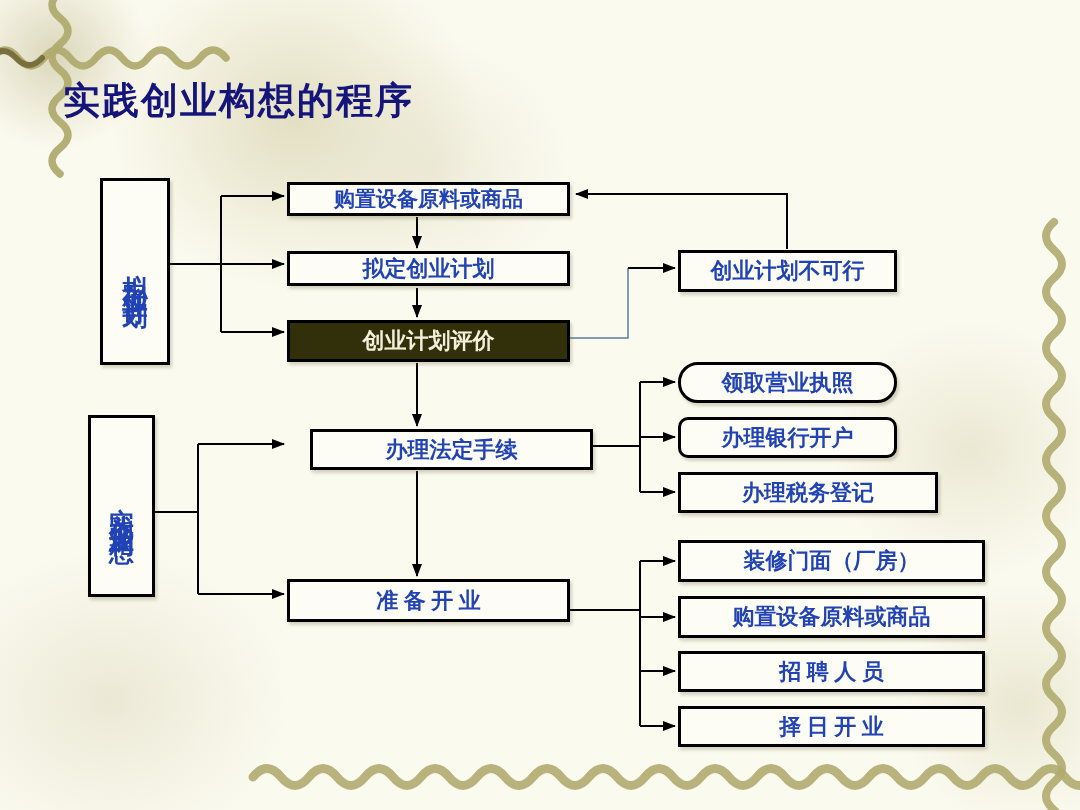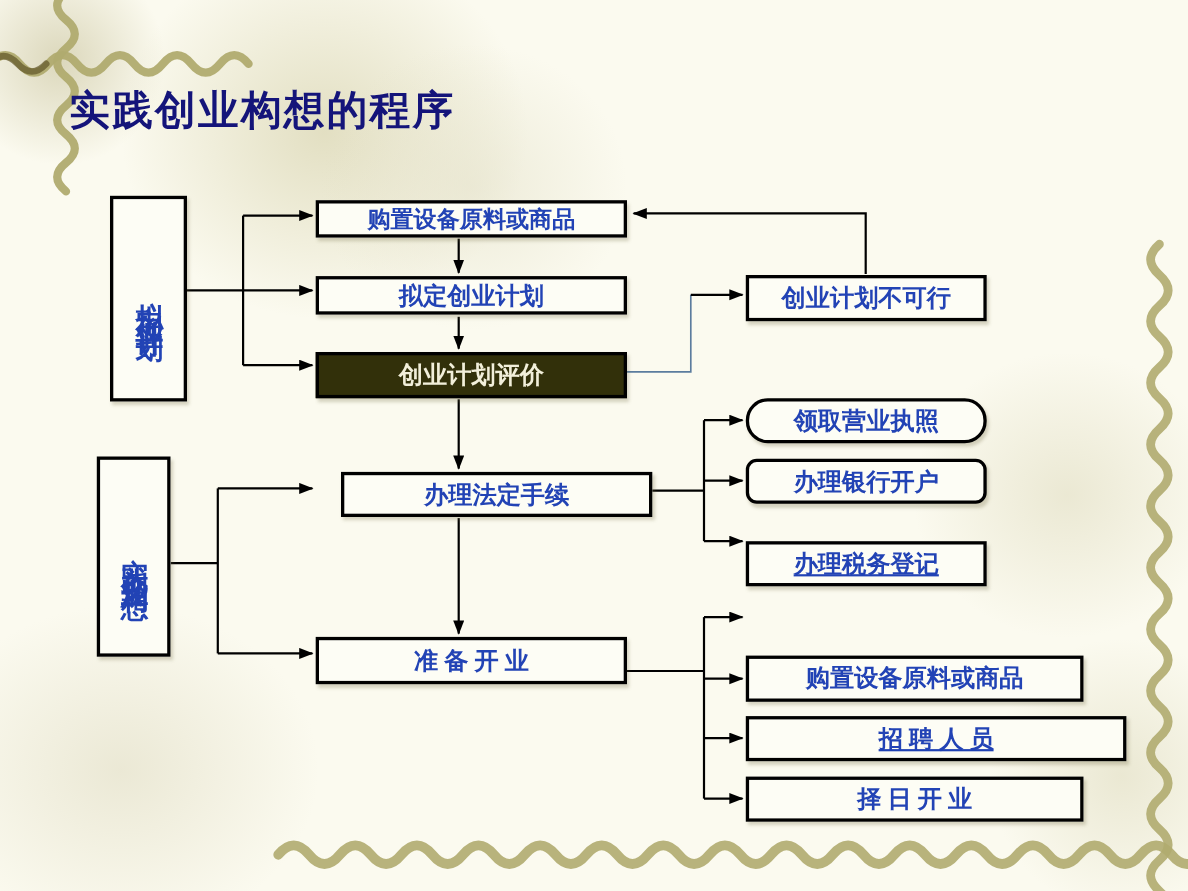--- a/index.html
+++ b/index.html
@@ -131,26 +131,29 @@
 
   <div class="box" style="left:678px;top:250px;width:219px;height:42px;">
     <span>创业计划不可行</span>
   </div>
   <div class="box" style="left:678px;top:362px;width:219px;height:41px;border-radius:20px;">
     <span>领取营业执照</span>
   </div>
   <div class="box" style="left:678px;top:417px;width:219px;height:41px;border-radius:10px;">
     <span>办理银行开户</span>
   </div>
-  <div class="box" style="left:678px;top:492px;width:219px;height:41px;text-decoration:underline;">
+  <div class="box" style="left:678px;top:472px;width:260px;height:41px;">
     <span>办理税务登记</span>
+  </div>
+  <div class="box" style="left:678px;top:540px;width:307px;height:42px;">
+    <span>装修门面（厂房）</span>
   </div>
   <div class="box" style="left:678px;top:596px;width:307px;height:42px;justify-content:center;">
     <span>购置设备原料或商品</span>
   </div>
-  <div class="box" style="left:678px;top:651px;width:346px;height:41px;text-decoration:underline;">
+  <div class="box" style="left:678px;top:651px;width:307px;height:41px;">
     <span>招 聘 人 员</span>
   </div>
   <div class="box" style="left:678px;top:706px;width:307px;height:41px;">
     <span>择 日 开 业</span>
   </div>
 
 </div>
 
 </body></html>

